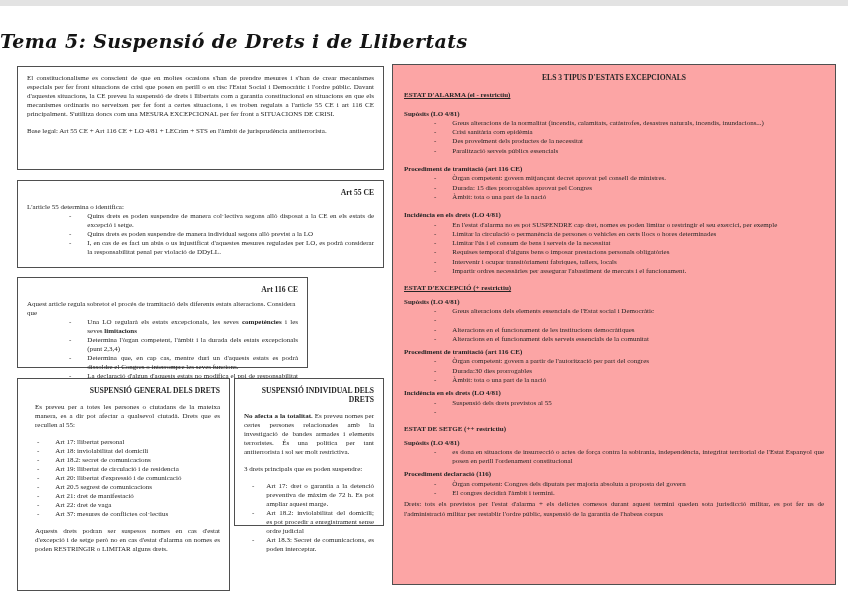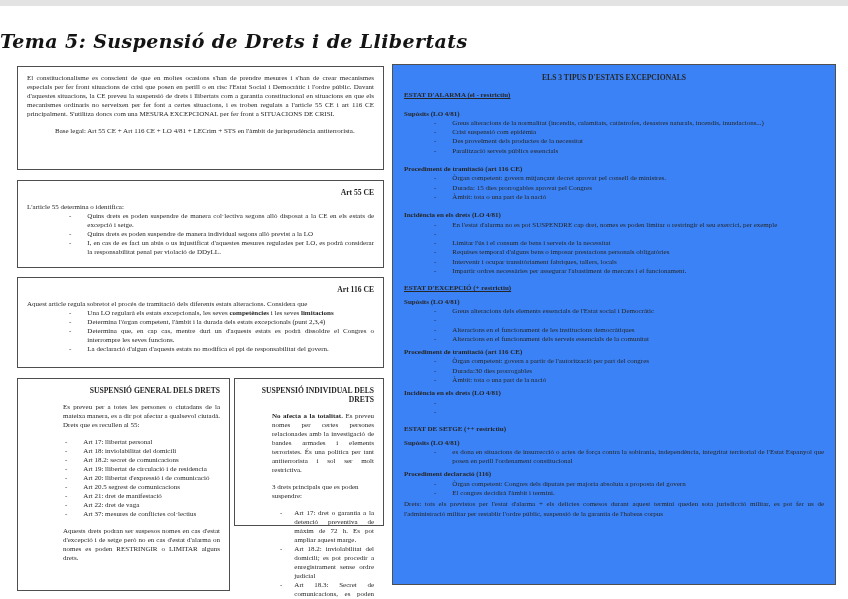--- a/index.html
+++ b/index.html
@@ -21,42 +21,42 @@
   .box {
     position: absolute;
     background: #ffffff;
     border: 1.6px solid #4f4f4f;
     padding: 7px 9px;
     font-size: 7px;
     line-height: 9px;
   }
   .bhead { text-align: right; font-weight: bold; font-size: 7.6px; margin-bottom: 6px; }
   .just { text-align: justify; }
-  .mt { margin-top: 8px; margin-left: 28px; }
+  .mt { margin-top: 8px; }
   .b { font-weight: bold; }
 
   
   .li { display: flex; align-items: flex-start; }
   .dash { flex: 0 0 auto; }
   .lt { flex: 1 1 auto; text-align: justify; }
   .deep .dash { margin-left: 42px; margin-right: 16px; }
   .shallow .dash { margin-left: 2px; margin-right: 16px; }
   .mid .dash { margin-left: 8px; margin-right: 12px; }
   .rp .dash { margin-left: 30px; margin-right: 16px; }
 
   
   #intro-box   { left: 17px;  top: 66px;  width: 367px; height: 104px; }
   #art55-box   { left: 17px;  top: 180px; width: 367px; height: 88px; }
-  #art116-box  { left: 17px;  top: 277px; width: 367px; height: 91px; }
+  #art116-box  { left: 17px;  top: 277px; width: 291px; height: 91px; }
   #general-box { left: 17px;  top: 378px; width: 213px; height: 213px; padding-left: 17px; }
   #individual-box { left: 234px; top: 378px; width: 150px; height: 148px; }
 
   #right-panel {
     left: 392px; top: 64px; width: 444px; height: 521px;
-    background: #3b82f6;
+    background: #fca5a5;
     padding: 8px 11px;
     line-height: 9.3px;
   }
   .rp-title { text-align: center; font-weight: bold; font-size: 7.6px; }
   .section { margin-top: 6px; }
   .shead { font-weight: bold; margin-top: 8px; }
   .shead.u { text-decoration: underline; }
   .subhead { font-weight: bold; margin-top: 4px; }
   .section.spaced .subhead { margin-top: 9px; }
   .section.spaced .shead { margin-top: 9px; }
@@ -186,21 +186,21 @@
       <div class="section spaced">
         <div class="shead u">ESTAT D'ALARMA (el - restrictiu)</div>
         <div class="subhead">Supòsits (LO 4/81)</div>
         <div class="list">
           <div class="li rp">
             <span class="dash">-</span>
             <span class="lt">Greus alteracions de la normalitat (incendis, calamitats, catàstrofes, desastres naturals, incendis, inundacions...)</span>
           </div>
           <div class="li rp">
             <span class="dash">-</span>
-            <span class="lt">Crisi suspensió com epidèmia</span>
+            <span class="lt">Crisi sanitària com epidèmia</span>
           </div>
           <div class="li rp">
             <span class="dash">-</span>
             <span class="lt">Des proveïment dels productes de la necessitat</span>
           </div>
           <div class="li rp">
             <span class="dash">-</span>
             <span class="lt">Paralització serveis públics essencials</span>
           </div>
         </div>
@@ -220,20 +220,21 @@
           </div>
         </div>
         <div class="subhead">Incidència en els drets (LO 4/81)</div>
         <div class="list">
           <div class="li rp">
             <span class="dash">-</span>
             <span class="lt">En l'estat d'alarma no es pot SUSPENDRE cap dret, nomes es poden limitar o restringir el seu exercici, per exemple</span>
           </div>
           <div class="li rp">
             <span class="dash">-</span>
+            <span class="lt">Limitar la circulació o permanència de persones o vehicles en certs llocs o hores determinades</span>
           </div>
           <div class="li rp">
             <span class="dash">-</span>
             <span class="lt">Limitar l'ús i el consum de bens i serveis de la necessitat</span>
           </div>
           <div class="li rp">
             <span class="dash">-</span>
             <span class="lt">Requises temporal d'alguns bens o imposar prestacions personals obligatòries</span>
           </div>
           <div class="li rp">
@@ -278,20 +279,21 @@
           </div>
           <div class="li rp">
             <span class="dash">-</span>
             <span class="lt">Àmbit: tota o una part de la nació</span>
           </div>
         </div>
         <div class="subhead">Incidència en els drets (LO 4/81)</div>
         <div class="list">
           <div class="li rp">
             <span class="dash">-</span>
+            <span class="lt">Suspensió dels drets previstos al 55</span>
           </div>
           <div class="li rp">
             <span class="dash">-</span>
             <span class="lt"></span>
           </div>
         </div>
       </div>
       <div class="section">
         <div class="shead">ESTAT DE SETGE (++ restrictiu)</div>
         <div class="subhead">Supòsits (LO 4/81)</div>

